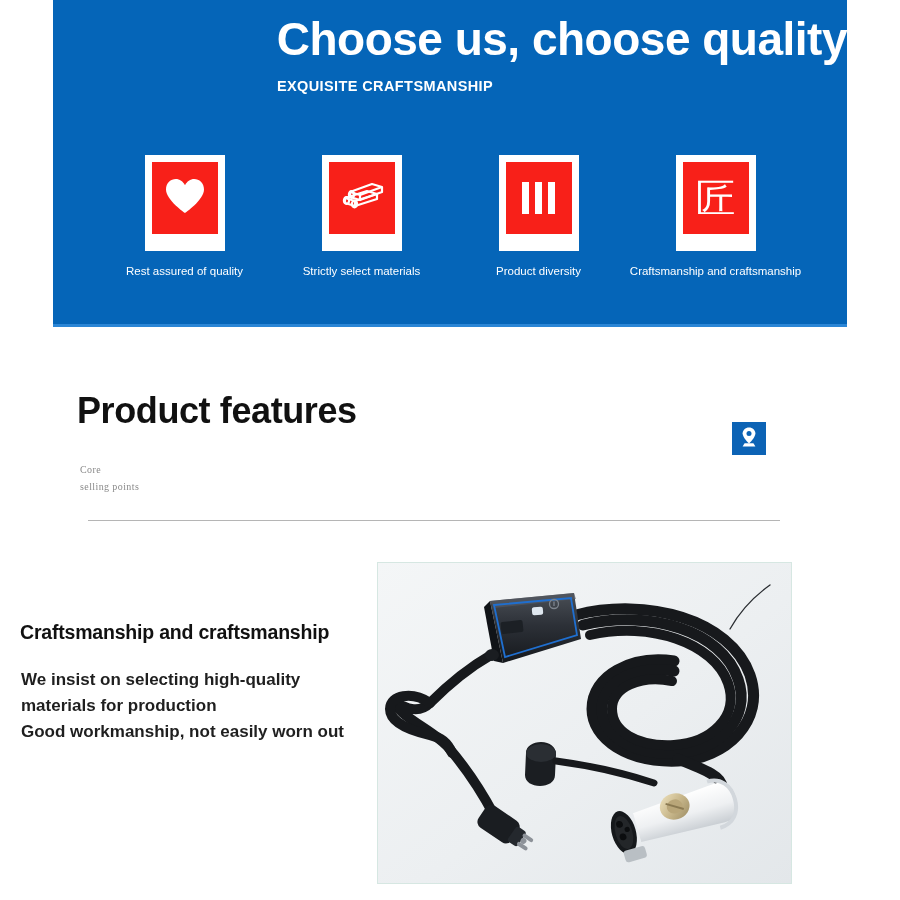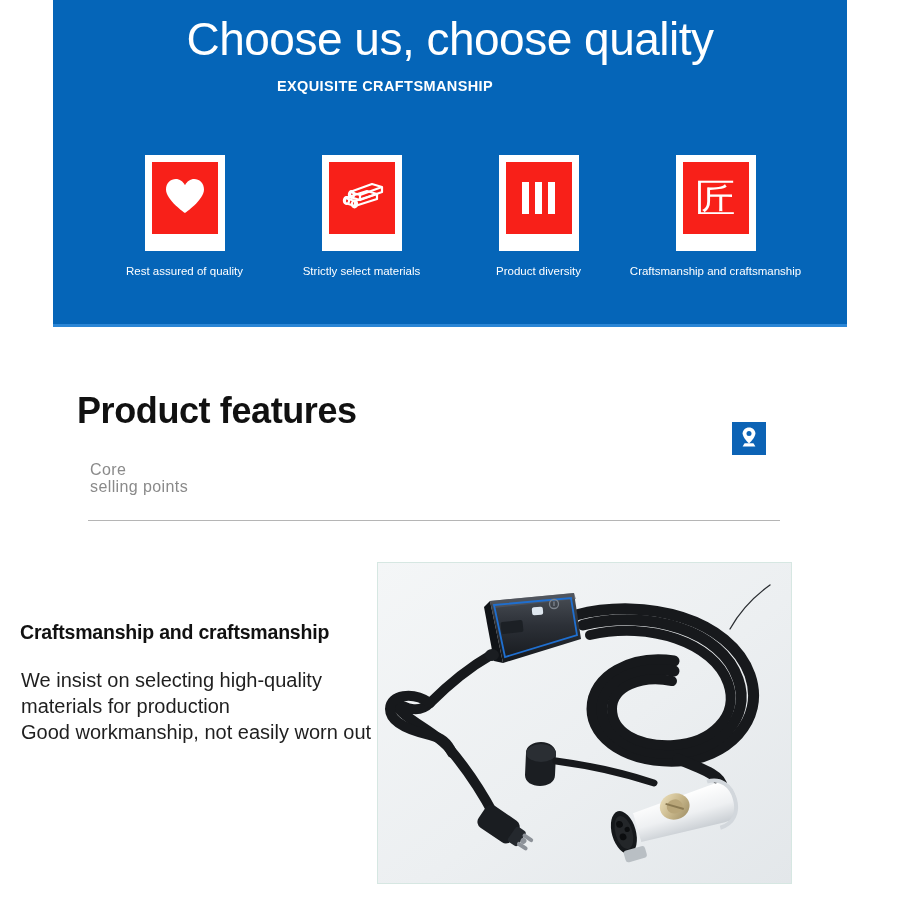--- a/index.html
+++ b/index.html
@@ -25,24 +25,24 @@
     height: 327px;
     background: #0565b8;
     box-sizing: border-box;
     border-bottom: 3px solid #2b86d6;
   }
   .banner-title {
     position: absolute;
     left: 0;
     top: 12px;
     width: 794px;
-    text-align: center;
+    text-align: right;
     color: #ffffff;
     font-size: 46px;
-    font-weight: normal;
+    font-weight: bold;
     letter-spacing: -0.5px;
     line-height: 1.18;
     white-space: nowrap;
   }
   .banner-subtitle {
     position: absolute;
     left: 0;
     top: 78px;
     width: 664px;
     text-align: center;
@@ -131,26 +131,26 @@
     top: 422px;
     width: 34px;
     height: 33px;
     background: #0c63b5;
     display: flex;
     align-items: center;
     justify-content: center;
   }
   .core-label {
     position: absolute;
-    left: 90px;
+    left: 80px;
     top: 461px;
     color: #8a8a8a;
-    font-size: 16px;
+    font-size: 10px;
     line-height: 17px;
-    font-family: Liberation Sans, sans-serif;
+    font-family: Liberation Serif, serif;
     letter-spacing: 0.4px;
   }
   .divider {
     position: absolute;
     left: 88px;
     top: 520px;
     width: 692px;
     height: 1px;
     background: #b5b5b5;
   }
@@ -163,24 +163,25 @@
     font-size: 19.5px;
     font-weight: bold;
     color: #111111;
     white-space: nowrap;
     letter-spacing: -0.2px;
   }
   .detail-body {
     position: absolute;
     left: 21px;
     top: 667px;
-    font-size: 20px;
+    font-size: 17px;
     color: #1f1f1f;
     line-height: 26px;
     white-space: pre-line;
+    font-weight: bold;
   }
 
   
   .photo {
     position: absolute;
     left: 377px;
     top: 562px;
     width: 415px;
     height: 322px;
     background: #eef1f2;

